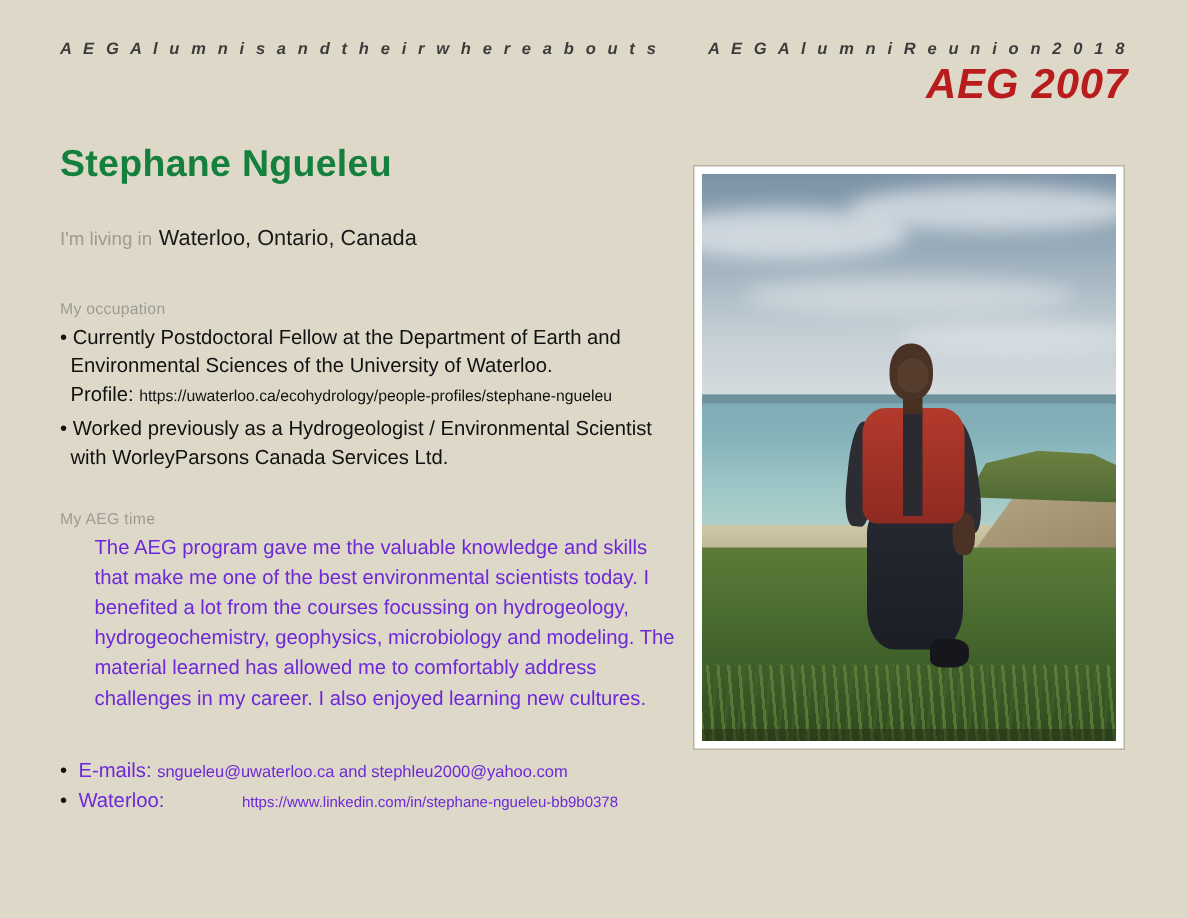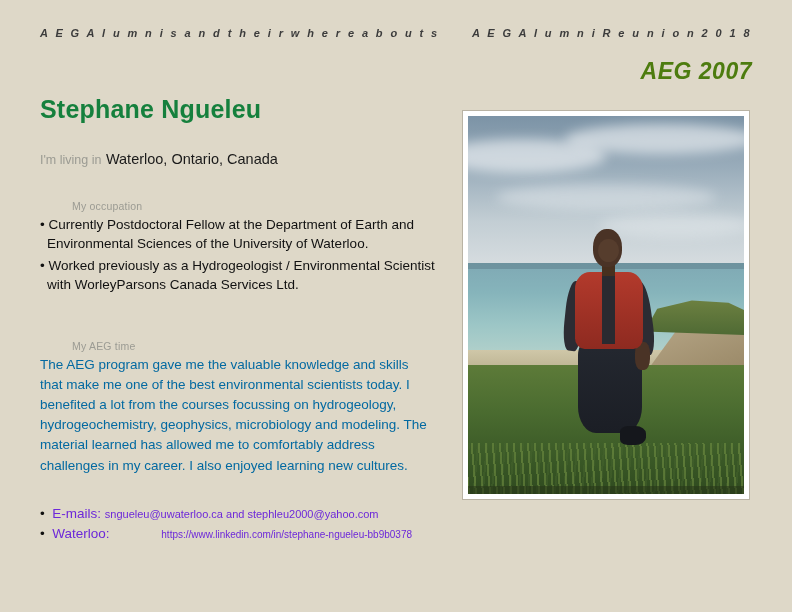--- a/index.html
+++ b/index.html
@@ -40,25 +40,25 @@
     font-style: italic;
     font-weight: bold;
     letter-spacing: 2.4px;
     color: #3c3c3c;
     white-space: nowrap;
     text-align: right;
   }
   .year-badge {
     position: absolute;
     right: 40px;
-    top: 58px;
-    font-size: 23px;
+    top: 40px;
+    font-size: 28px;
     font-style: italic;
     font-weight: bold;
-    color: #4d7c0f;
+    color: #b91c1c;
     letter-spacing: 0.5px;
     white-space: nowrap;
   }
   .name {
     position: absolute;
     left: 40px;
     top: 95px;
     font-size: 25px;
     font-weight: bold;
     color: #15803d;
@@ -76,21 +76,20 @@
     color: #9b9b93;
   }
   .living .val {
     font-size: 14.5px;
     color: #1a1a1a;
   }
   .sec-label {
     font-size: 10.5px;
     color: #9b9b93;
     letter-spacing: 0.2px;
-    margin-left: 32px;
   }
   .block {
     position: absolute;
     left: 40px;
     width: 400px;
   }
   #occupation-block { top: 200px; }
   #aeg-block { top: 340px; }
   #contact-block { top: 500px; }
 
@@ -117,23 +116,24 @@
     line-height: 1.38;
     padding-left: 7px;
   }
   .profile-line .url {
     font-size: 10.5px;
     color: #111;
   }
   .story {
     margin-top: 3px;
     font-size: 13.5px;
-    color: #0369a1;
+    color: #6d28d9;
     line-height: 1.49;
     width: 392px;
+    margin-left: 23px;
   }
   .contact-list {
     list-style: none;
     margin: 4px 0 0 0;
     padding: 0;
   }
   .contact-list li {
     font-size: 13.5px;
     color: #6d28d9;
     line-height: 1.5;
@@ -358,20 +358,24 @@
   <div class="living">
     <span class="lbl">I'm living in</span>
     <span class="val">Waterloo, Ontario, Canada</span>
   </div>
 
   <div class="block" id="occupation-block">
     <div class="sec-label">My occupation</div>
     <ul class="bullets">
       <li>Currently Postdoctoral Fellow at the Department of Earth and Environmental Sciences of the University of Waterloo.</li>
     </ul>
+    <div class="profile-line">
+      <span>Profile:</span>
+      <span class="url">https://uwaterloo.ca/ecohydrology/people-profiles/stephane-ngueleu</span>
+    </div>
     <ul class="bullets">
       <li>Worked previously as a Hydrogeologist / Environmental Scientist with WorleyParsons Canada Services Ltd.</li>
     </ul>
   </div>
 
   <div class="block" id="aeg-block">
     <div class="sec-label">My AEG time</div>
     <div class="story">The AEG program gave me the valuable knowledge and skills that make me one of the best environmental scientists today. I benefited a lot from the courses focussing on hydrogeology, hydrogeochemistry, geophysics, microbiology and modeling. The material learned has allowed me to comfortably address challenges in my career. I also enjoyed learning new cultures.</div>
   </div>
 

